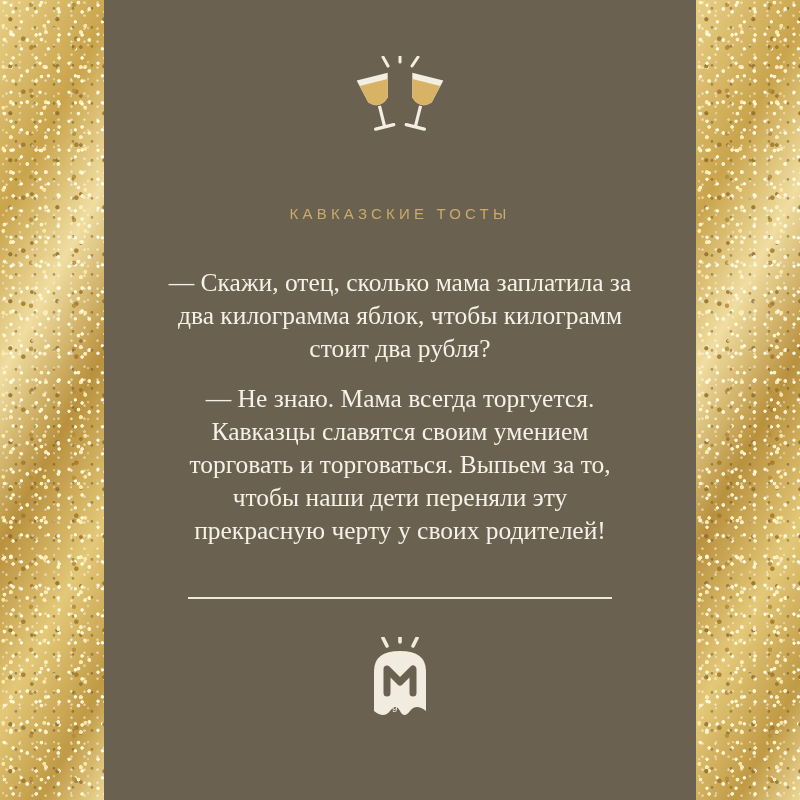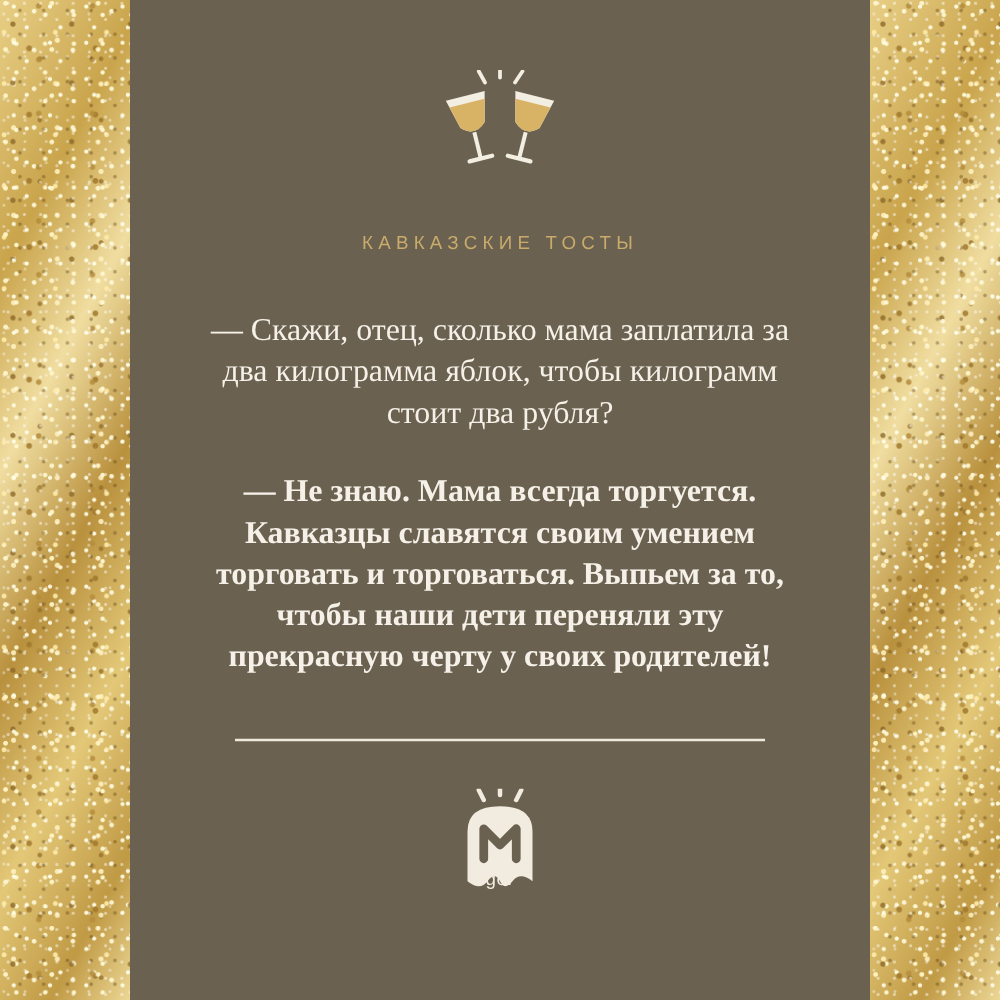--- a/index.html
+++ b/index.html
@@ -87,41 +87,41 @@
 
   
   #glasses {
     margin-top: 56px;
     width: 132px;
     height: 86px;
   }
 
   
   #eyebrow {
-    margin-top: 44px;
+    margin-top: 63px;
     font-family: "Liberation Sans", sans-serif;
     font-size: 15px;
     letter-spacing: 4.2px;
     color: #c9ab6b;
     text-transform: uppercase;
     font-weight: 400;
   }
 
   
   #body-text {
     margin-top: 44px;
     width: 470px;
     text-align: center;
     color: #f5f1e8;
     font-family: "Liberation Serif", serif;
     font-size: 25.5px;
     line-height: 33px;
   }
   #body-text p { margin: 0; }
-  #body-text p + p { margin-top: 30px; font-weight: bold; }
+  #body-text p + p { margin-top: 17px; }
 
   
   #divider {
     margin-top: 50px;
     width: 424px;
     height: 2px;
     background: #efe9dc;
   }
 
   
@@ -130,21 +130,21 @@
     width: 92px;
     height: 96px;
     display: flex;
     flex-direction: column;
     align-items: center;
   }
   #logo svg { display: block; }
   #logo-text {
     margin-top: -16px;
     font-family: "Liberation Sans", sans-serif;
-    font-size: 15px;
+    font-size: 10px;
     color: #f2ece0;
     letter-spacing: .5px;
   }
 </style>
 </head>
 <body>
 
 <div id="card">
 
   <div class="glitter left"></div>

